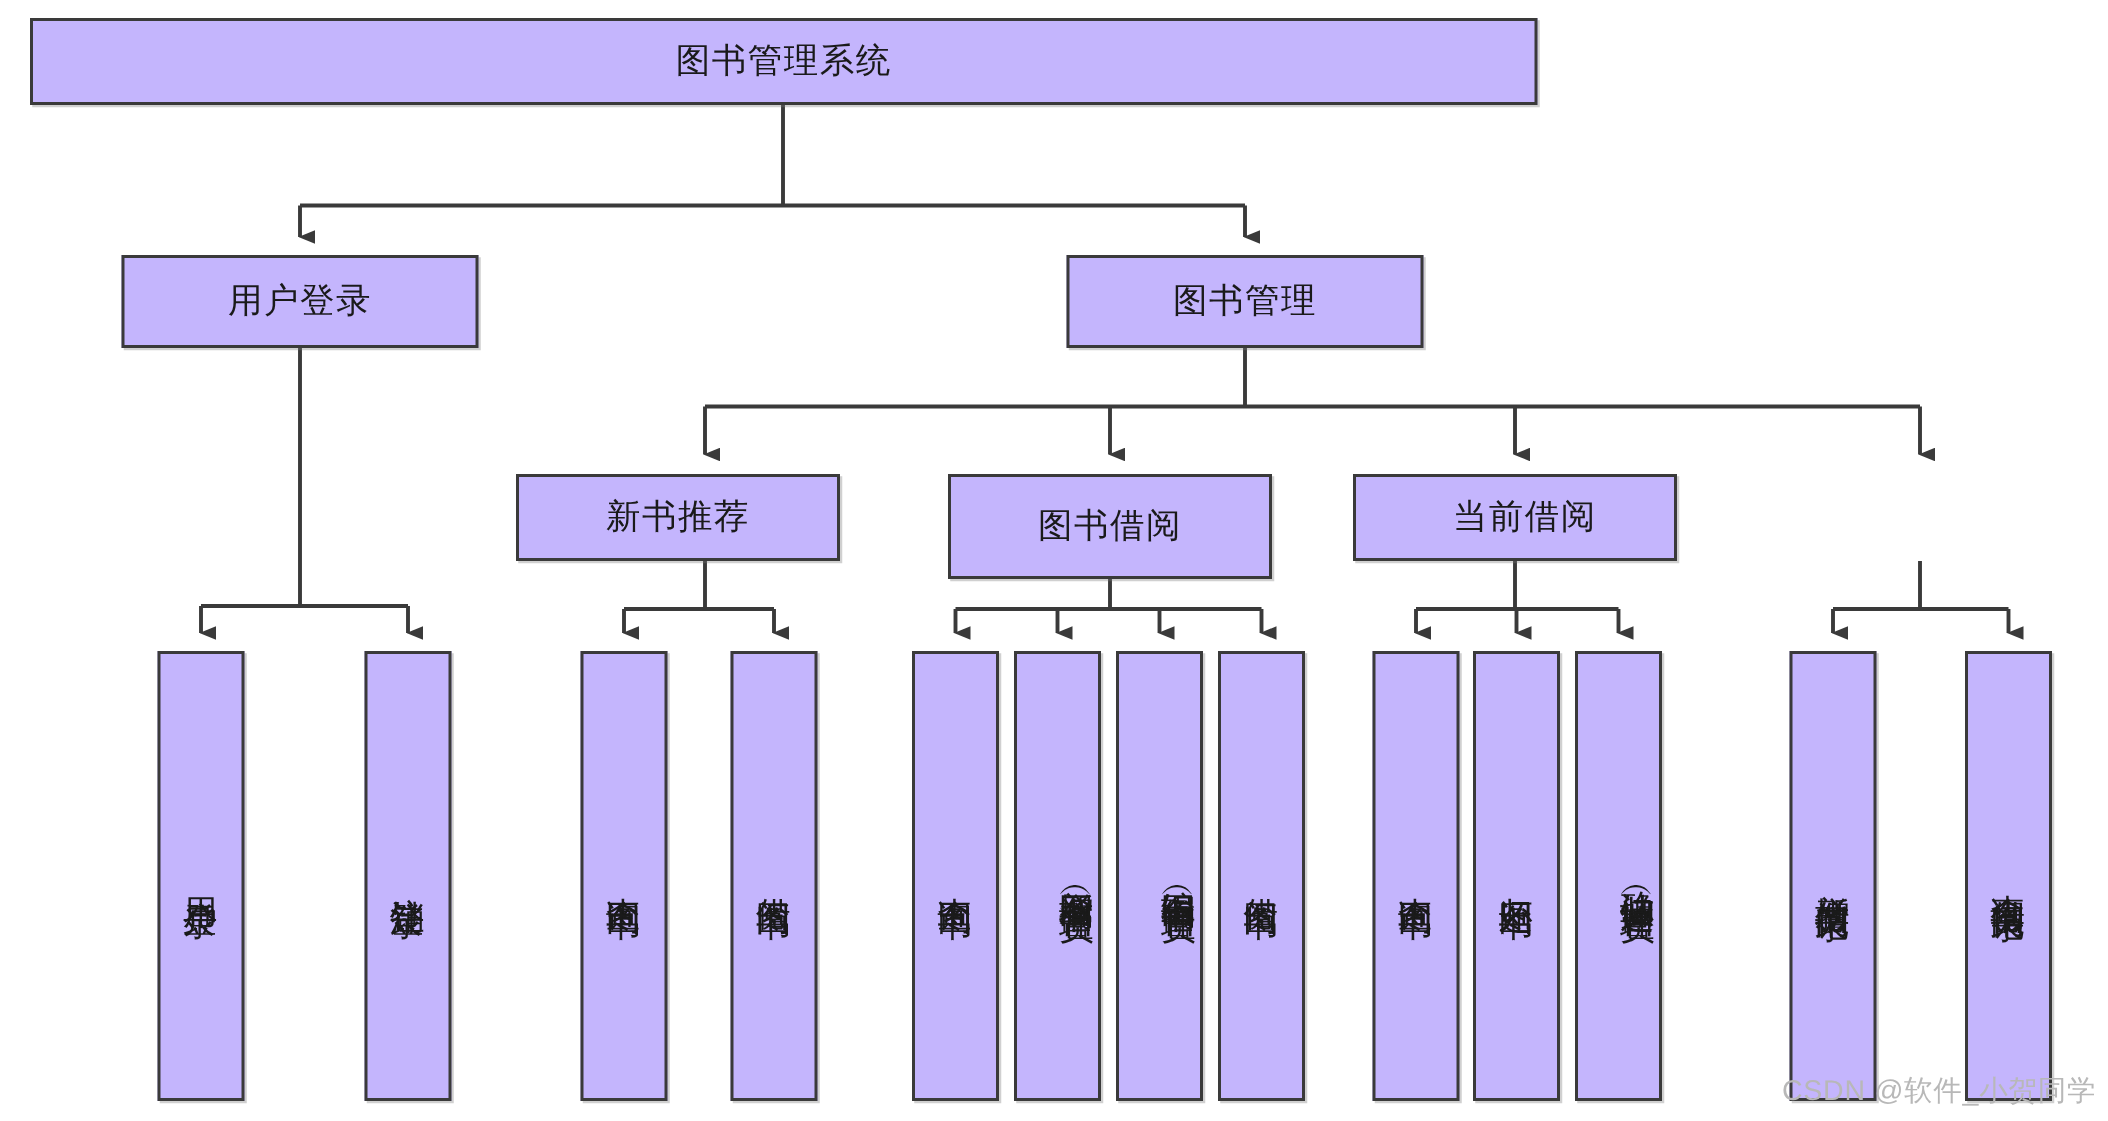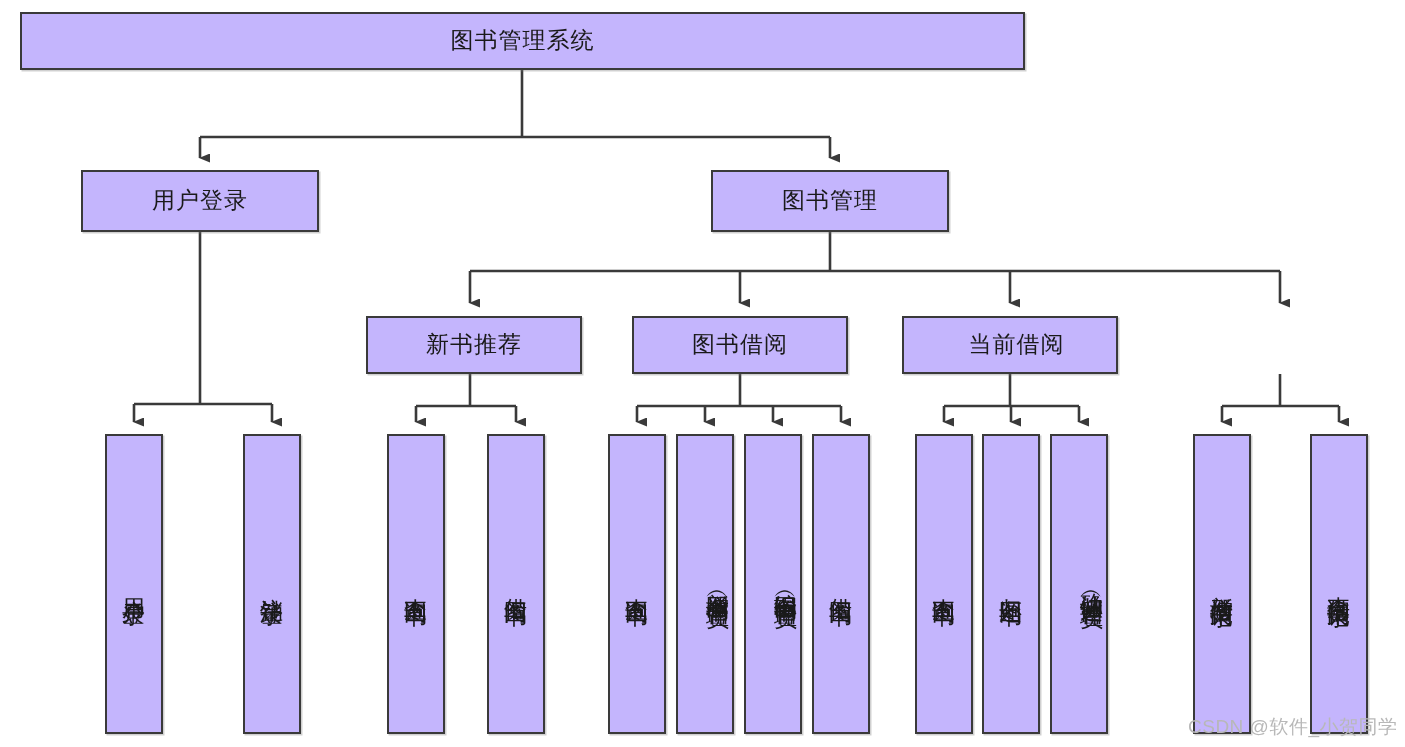--- a/index.html
+++ b/index.html
@@ -121,24 +121,24 @@
     <span>图书管理系统</span>
   </div>
 
   <div class="node horiz" style="left:81px;top:170px;width:238px;height:62px;">
     <span>用户登录</span>
   </div>
   <div class="node horiz" style="left:711px;top:170px;width:238px;height:62px;">
     <span>图书管理</span>
   </div>
 
-  <div class="node horiz" style="left:366px;top:316px;width:216px;height:58px;">
+  <div class="node horiz" style="left:344px;top:316px;width:216px;height:58px;">
     <span>新书推荐</span>
   </div>
-  <div class="node horiz" style="left:632px;top:316px;width:216px;height:58px;">
+  <div class="node horiz" style="left:632px;top:316px;width:216px;height:70px;">
     <span>图书借阅</span>
   </div>
   <div class="node horiz" style="left:902px;top:316px;width:216px;height:58px;padding-left:13px;">
     <span>当前借阅</span>
   </div>
 
   <div class="node vert" style="left:105px;top:434px;width:58px;height:300px;">
     <span class="vlabel">用户登录</span>
   </div>
   <div class="node vert" style="left:243px;top:434px;width:58px;height:300px;">

